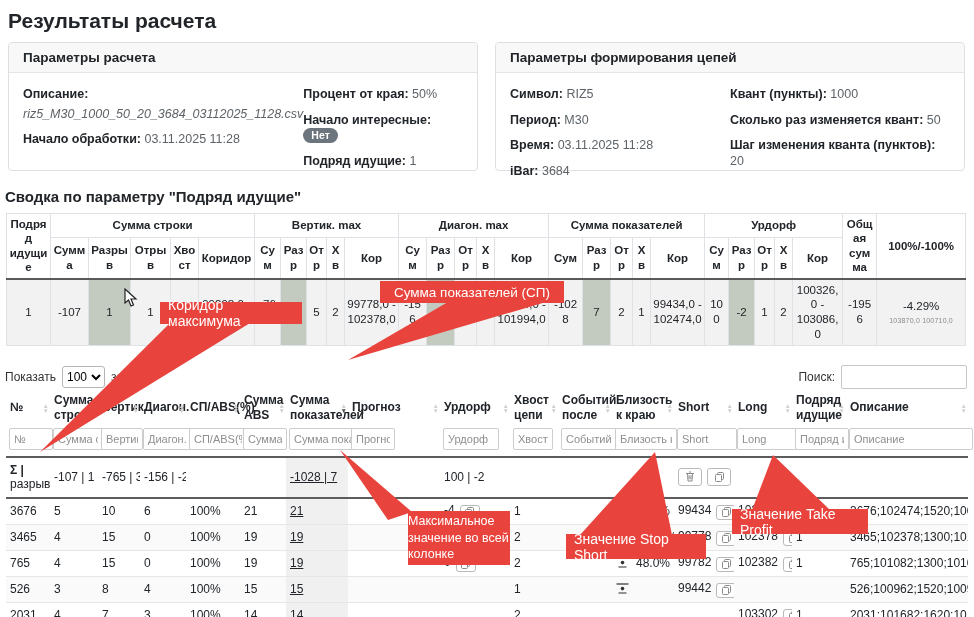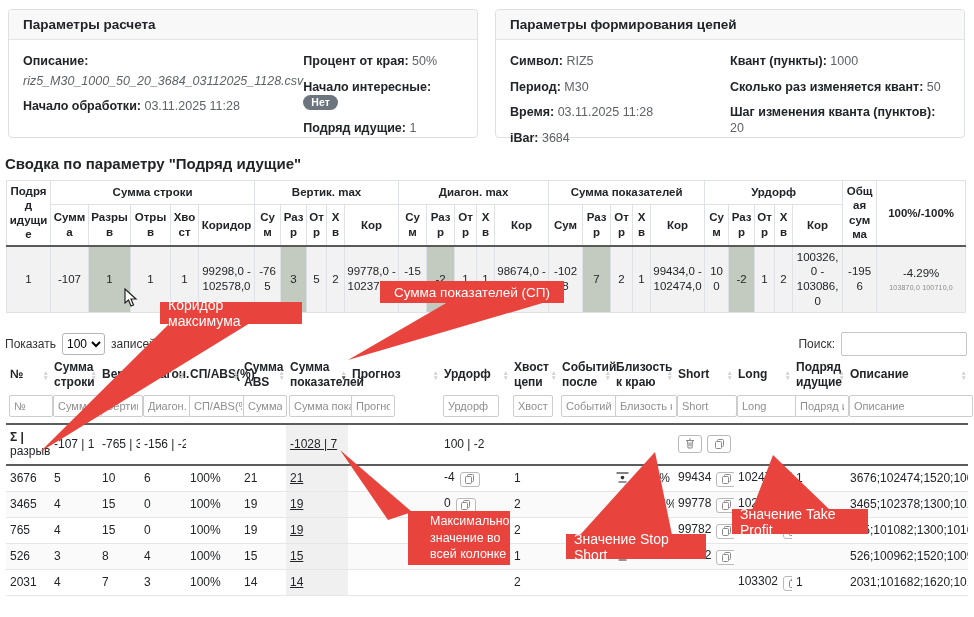--- a/index.html
+++ b/index.html
@@ -47,31 +47,32 @@
   .dt tr.r td{height:15px;}
 
   .icon-btn{display:inline-flex;align-items:center;justify-content:center;width:20px;height:15px;border:1px solid #b9b9b9;border-radius:3px;background:#fff;margin-left:5px;vertical-align:-3px;padding:0;}
   .tot-btn{width:24px;height:18px;margin-left:0;margin-right:5px;vertical-align:middle;}
   .close-ic{margin-right:7px;vertical-align:-1px;}
 
   .callout{position:absolute;background:#e8433c;color:#fff;z-index:5;display:flex;align-items:center;padding:0 8px;box-sizing:border-box;}
   .co-center{justify-content:center;}
   #co-corridor{left:160px;top:302px;width:142px;height:22px;font-size:14px;}
   #co-sp{left:380px;top:281px;width:184px;height:22px;font-size:13.5px;}
-  #co-maxcol{left:408px;top:511px;width:102px;height:54px;font-size:12.5px;line-height:1.33;padding:2px 22px;}
+  #co-maxcol{left:408px;top:511px;width:102px;height:54px;font-size:12.5px;line-height:1.33;padding:2px 0;}
   #co-stoploss{left:566px;top:534px;width:140px;height:25px;font-size:14px;}
   #co-takeprofit{left:732px;top:509px;width:136px;height:25px;font-size:14px;}
   svg.overlay{position:absolute;left:0;top:0;z-index:4;pointer-events:none;}
   #cursor{position:absolute;left:124px;top:288px;z-index:6;}
 </style>
 </head>
 <body>
 
 <div class="page">
 
+  <h1 class="page-title">Результаты расчета</h1>
 
   <div class="cards">
     <div class="card">
       <div class="card-header">Параметры расчета</div>
       <div class="card-body">
         <div class="card-col">
             <div class="field"><span class="lbl">Описание:</span> <span class="val block">riz5_M30_1000_50_20_3684_03112025_1128.csv</span></div>
             <div class="field"><span class="lbl">Начало обработки:</span> <span class="val">03.11.2025 11:28</span></div>
           </div>
         <div class="card-col">

